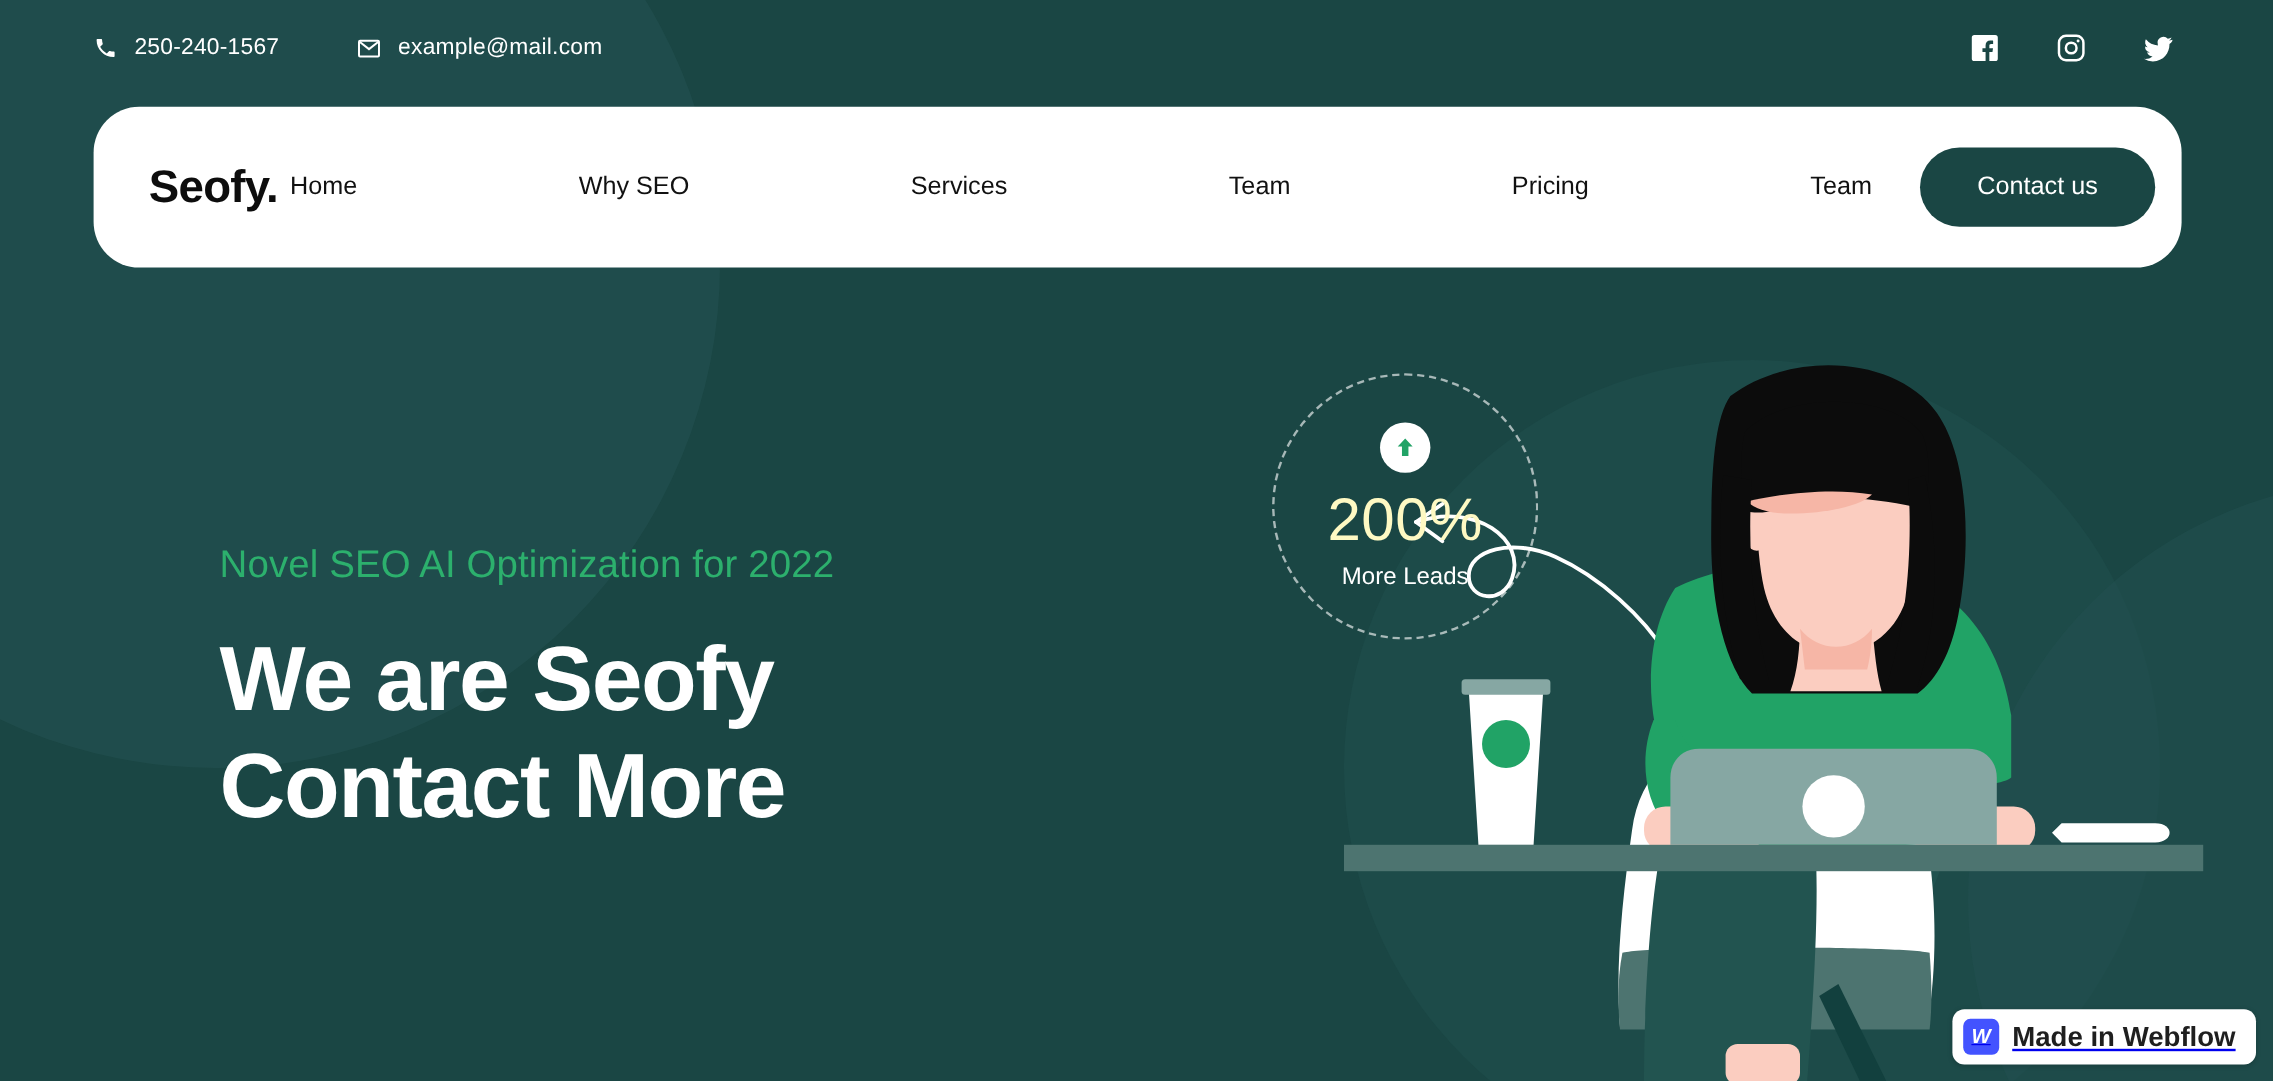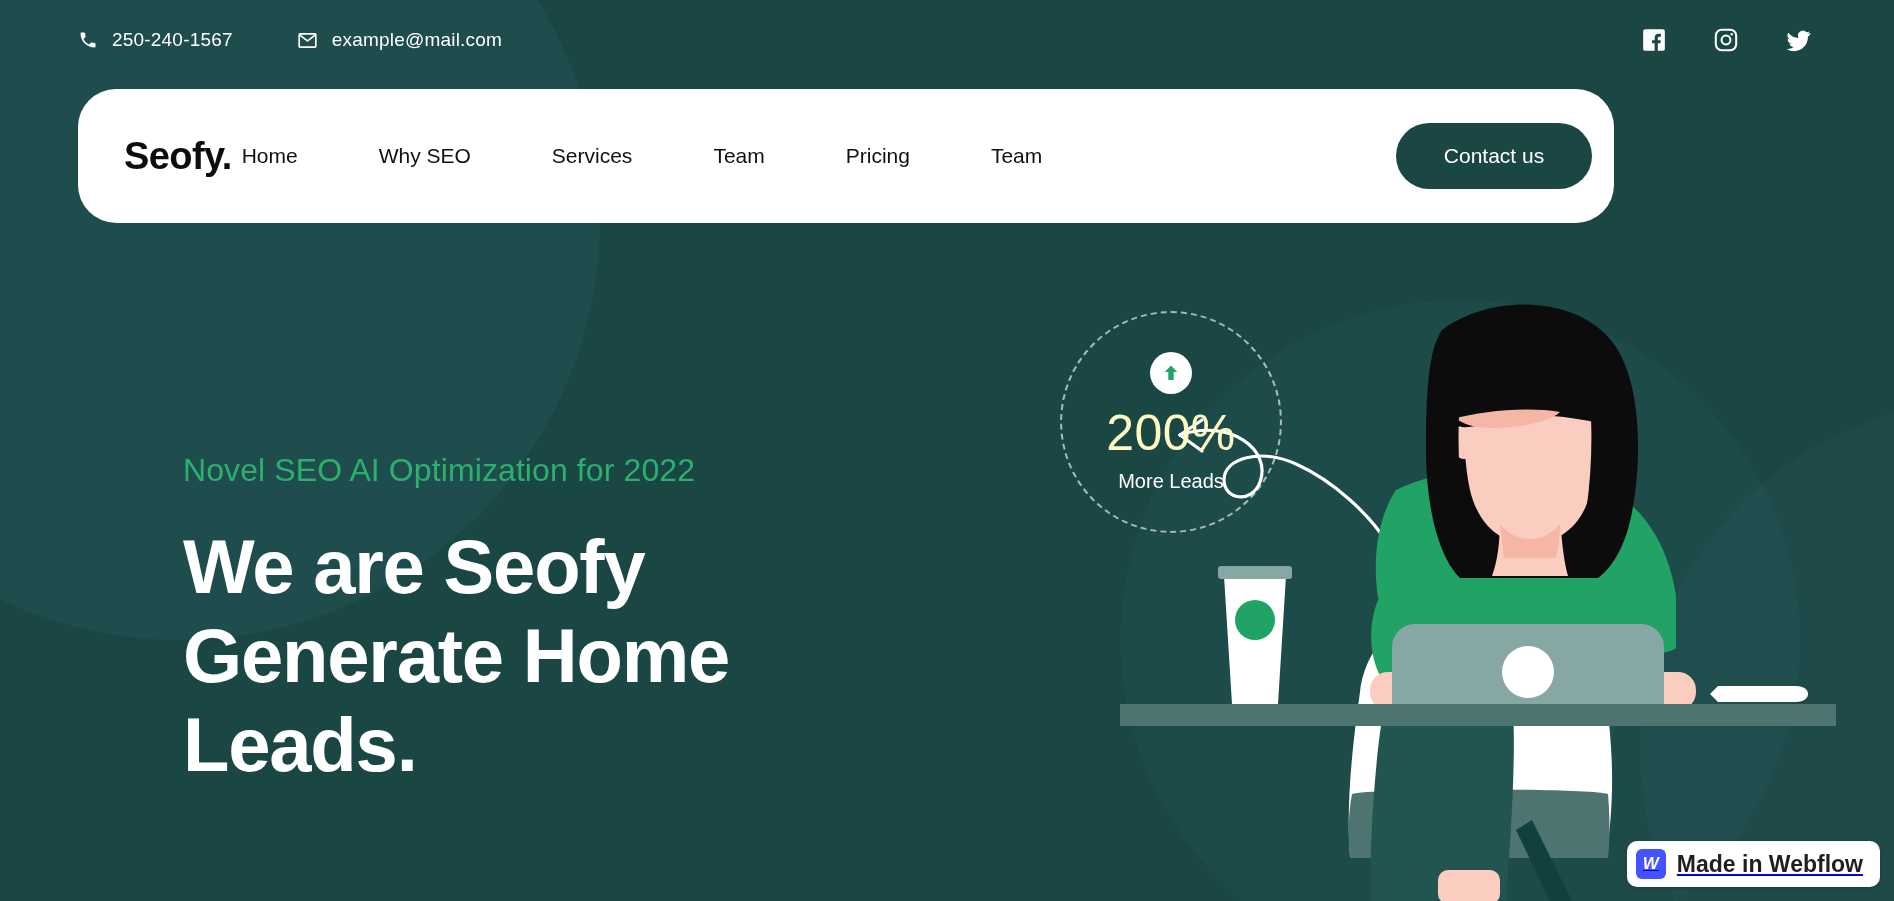--- a/index.html
+++ b/index.html
@@ -59,34 +59,34 @@
   .topbar-right {
     margin-left:auto; display:flex; align-items:center; gap:46px;
     padding-right:18px;
   }
   .social-link { display:block; line-height:0; cursor:pointer; }
 
   
   .navcard {
     position:absolute; z-index:6;
     left:78px; top:89px;
-    width:1536px; height:134px;
+    width:1740px; height:134px;
     background:#ffffff;
     border-radius:38px;
     display:flex; align-items:center;
     padding:0 22px 0 46px;
   }
   .brand {
     font-size:38px; font-weight:700; color:#0d0d0d;
     letter-spacing:-.6px; cursor:pointer;
     margin-right:10px;
   }
   .navlinks {
     display:flex; align-items:center; flex:1;
-    justify-content:flex-start; gap:1px;
+    justify-content:space-between; gap:12px;
   }
   .navlink {
     color:#111111; font-size:21px; text-decoration:none;
     padding:0 40px; cursor:pointer; white-space:nowrap;
   }
   .navlink:first-child { padding-left:0; }
   .cta-btn {
     background:#1a4644; color:#ffffff;
     font-size:21px; border:none; border-radius:40px;
     padding:0 38px; height:66px; min-width:196px;
@@ -281,22 +281,21 @@
     <a class="navlink" href="#">Team</a>
   </nav>
 
   <button class="cta-btn">Contact us</button>
 </div>
 
 <div class="hero-copy">
   <div class="eyebrow">Novel SEO AI Optimization for 2022</div>
   <h1 class="headline">
     <span>We are Seofy</span><br>
-    <span>Generate Home</span><br>
-    <span>Leads.</span>
+    <span>Contact More</span><br>
   </h1>
 </div>
 
 <div class="stat-badge">
   <div class="stat-icon">
     <svg width="24" height="24" viewBox="0 0 24 24" fill="#21a366">
       <path d="M12 4.5l6.2 6.6h-3.5V19h-5.4v-7.9H5.8z"></path>
     </svg>
   </div>
   <div class="stat-value">200%</div>

